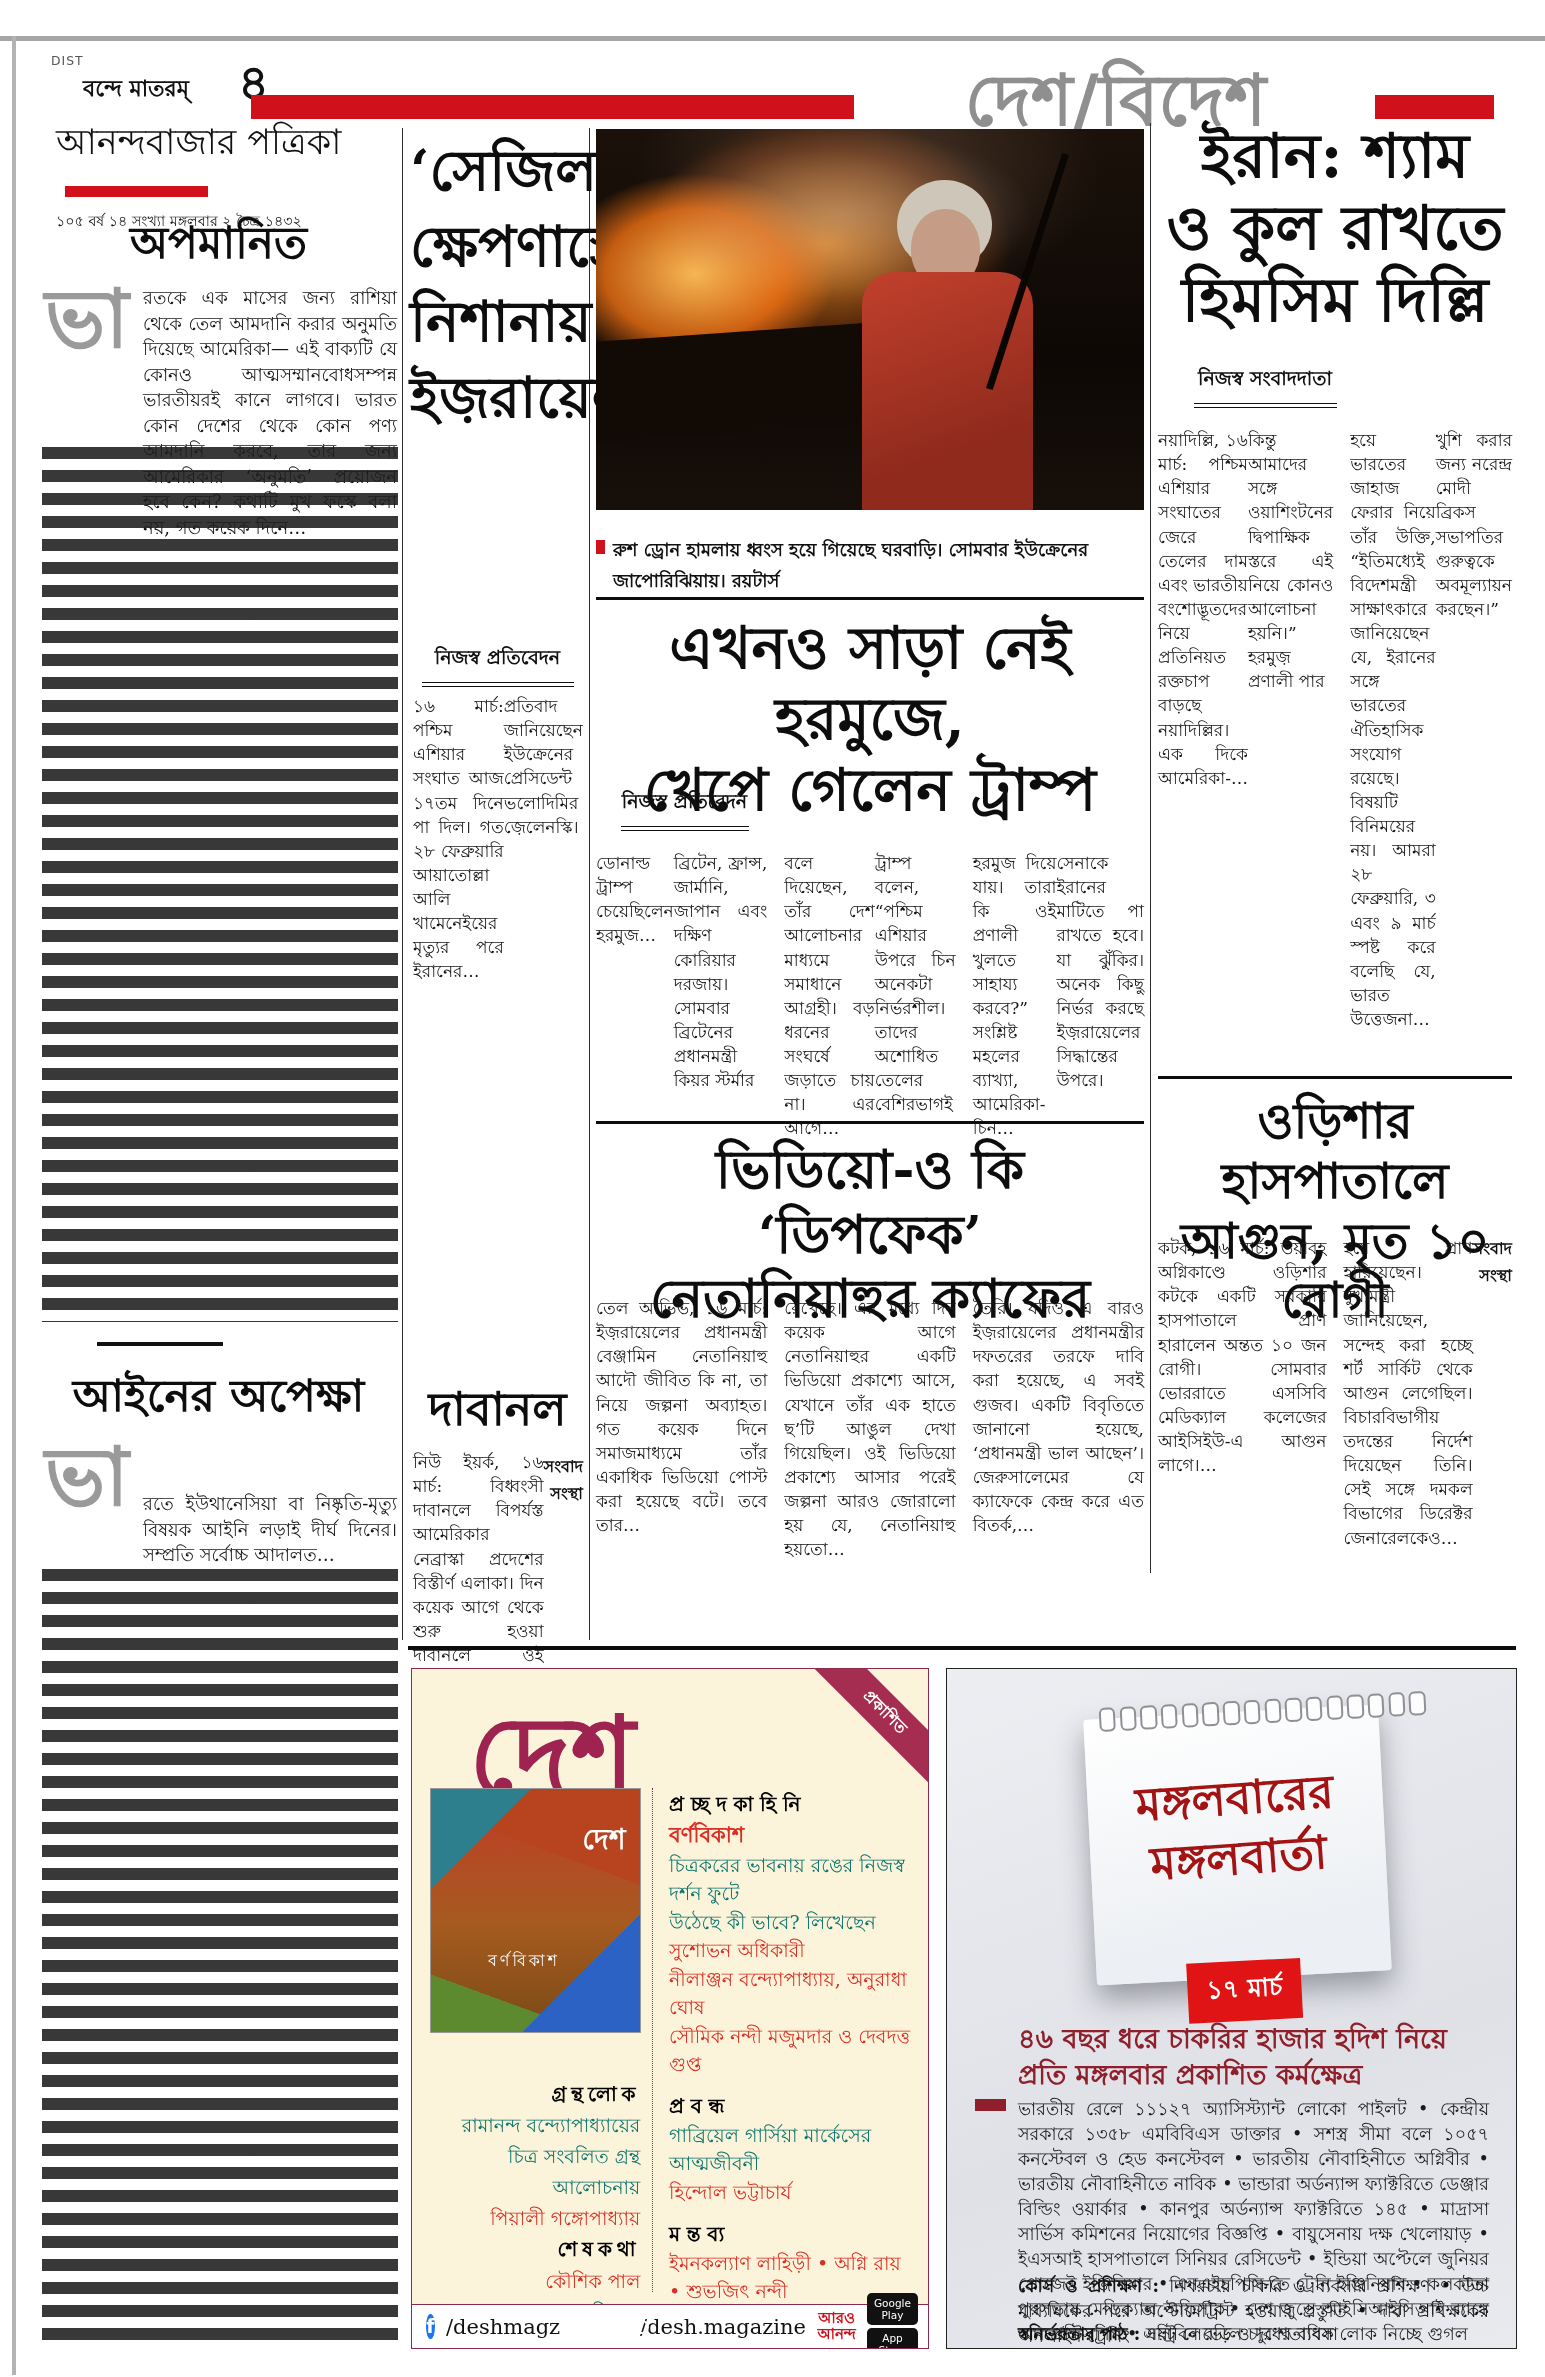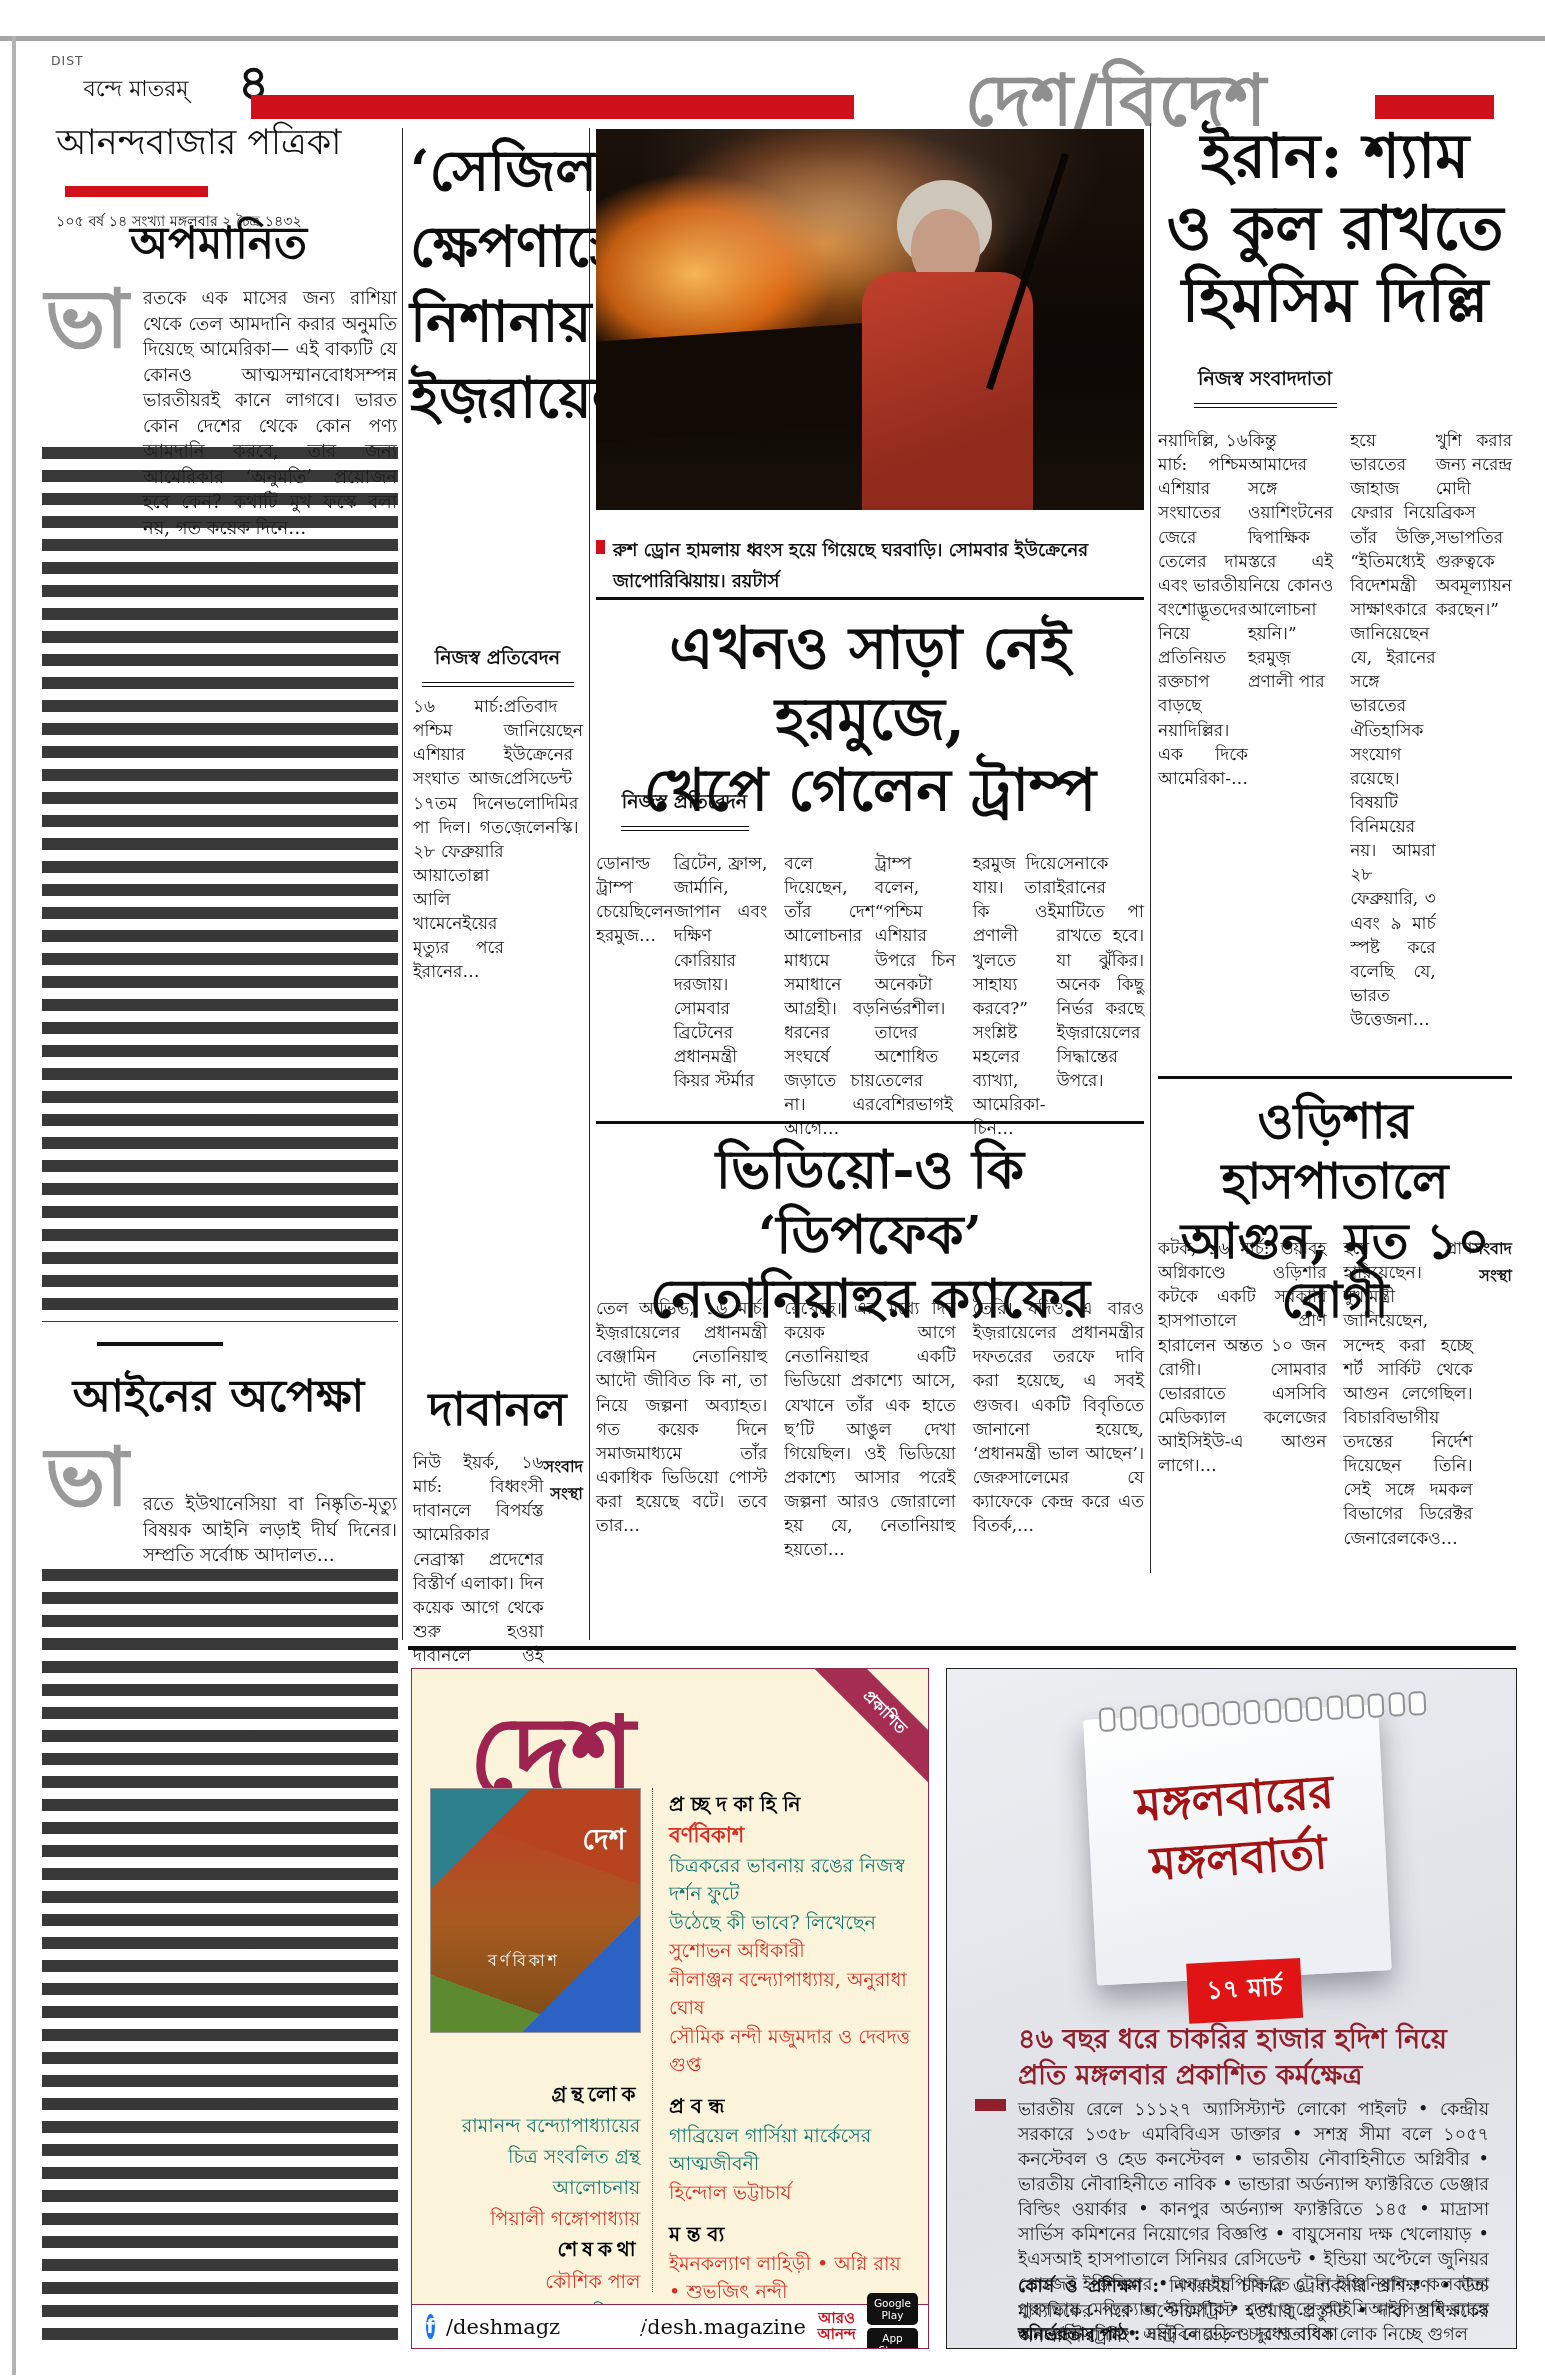--- a/index.html
+++ b/index.html
@@ -35,21 +35,21 @@
   <div class="abs" style="left:0;top:36px;width:1545px;height:4.8px;background:#a6a6a6;"></div>
   <div class="abs" style="left:12.4px;top:36px;width:3.8px;height:2339px;background:#b3b3b3;"></div>
 
   <div class="abs" style="left:51px;top:53px;font-size:12.4px;color:#555;letter-spacing:1px;">DIST</div>
   <div class="abs serif" style="left:238px;top:46px;font-size:48px;font-weight:bold;">৪</div>
   <div class="abs" style="left:251px;top:95px;width:603px;height:24px;background:#d0111b;"></div>
   <div class="abs" style="left:1375px;top:95px;width:119px;height:24px;background:#d0111b;"></div>
   <div class="abs serif" style="left:854px;top:46px;width:523px;text-align:center;font-size:71px;font-weight:bold;color:#8f8f8f;">দেশ/বিদেশ</div>
 
   <div class="abs" style="left:56px;top:71px;width:160px;text-align:center;">
-    <div class="serif" style="font-size:22px;font-weight:normal;">বন্দে মাতরম্</div>
+    <div class="serif" style="font-size:22px;font-weight:bold;">বন্দে মাতরম্</div>
     <div class="serif" style="font-size:35px;font-weight:normal;white-space:nowrap;margin-top:6.7px;">আনন্দবাজার পত্রিকা</div>
     <div style="width:143px;height:11.4px;background:#d0111b;margin:12.4px auto 0 auto;"></div>
     <div class="serif" style="font-size:14.3px;margin-top:12.4px;white-space:nowrap;">১০৫ বর্ষ ১৪ সংখ্যা মঙ্গলবার ২ চৈত্র ১৪৩২</div>
   </div>
 
   <div class="abs vrule" style="left:402px;top:128px;height:1512px;"></div>
   <div class="abs vrule" style="left:589px;top:128px;height:1512px;"></div>
   <div class="abs vrule" style="left:1150px;top:123px;height:1450px;"></div>
 
   <div class="abs serif hl" style="left:40px;top:216px;width:357px;font-size:44px;">অপমানিত</div>

